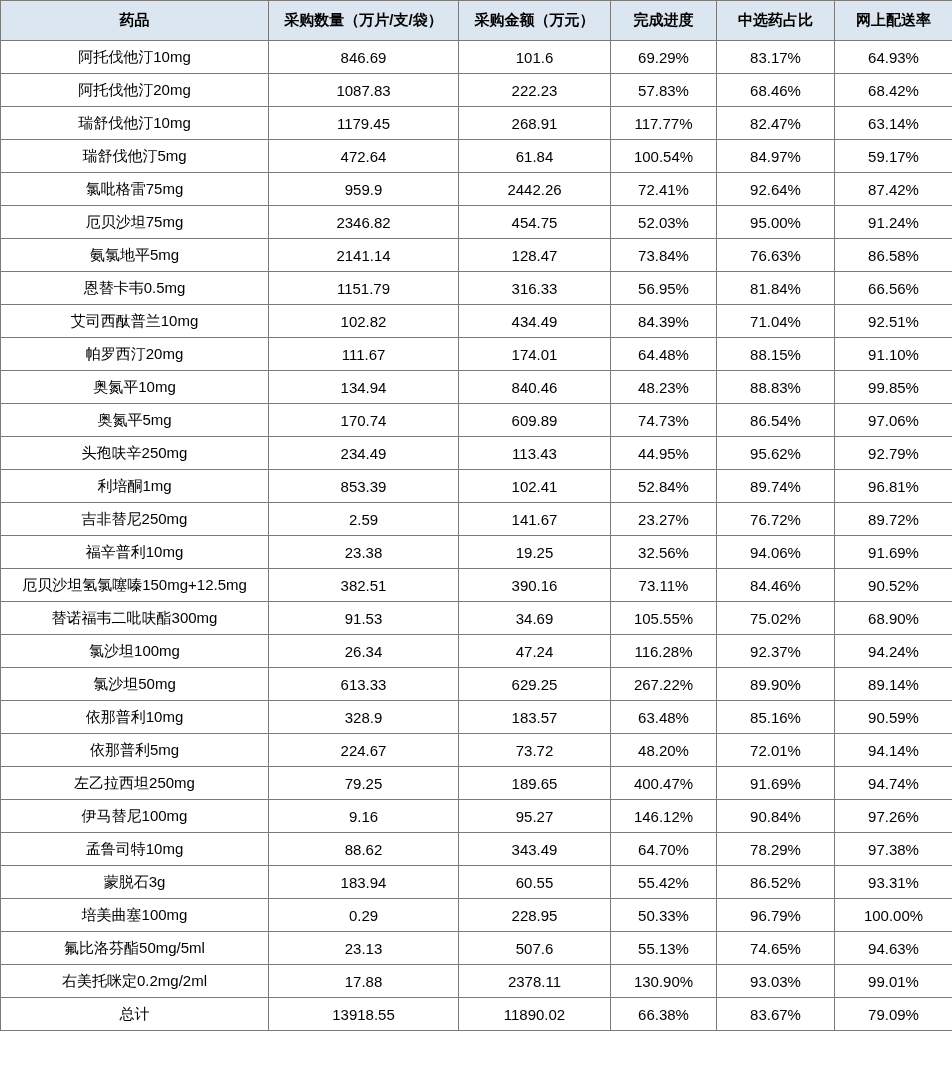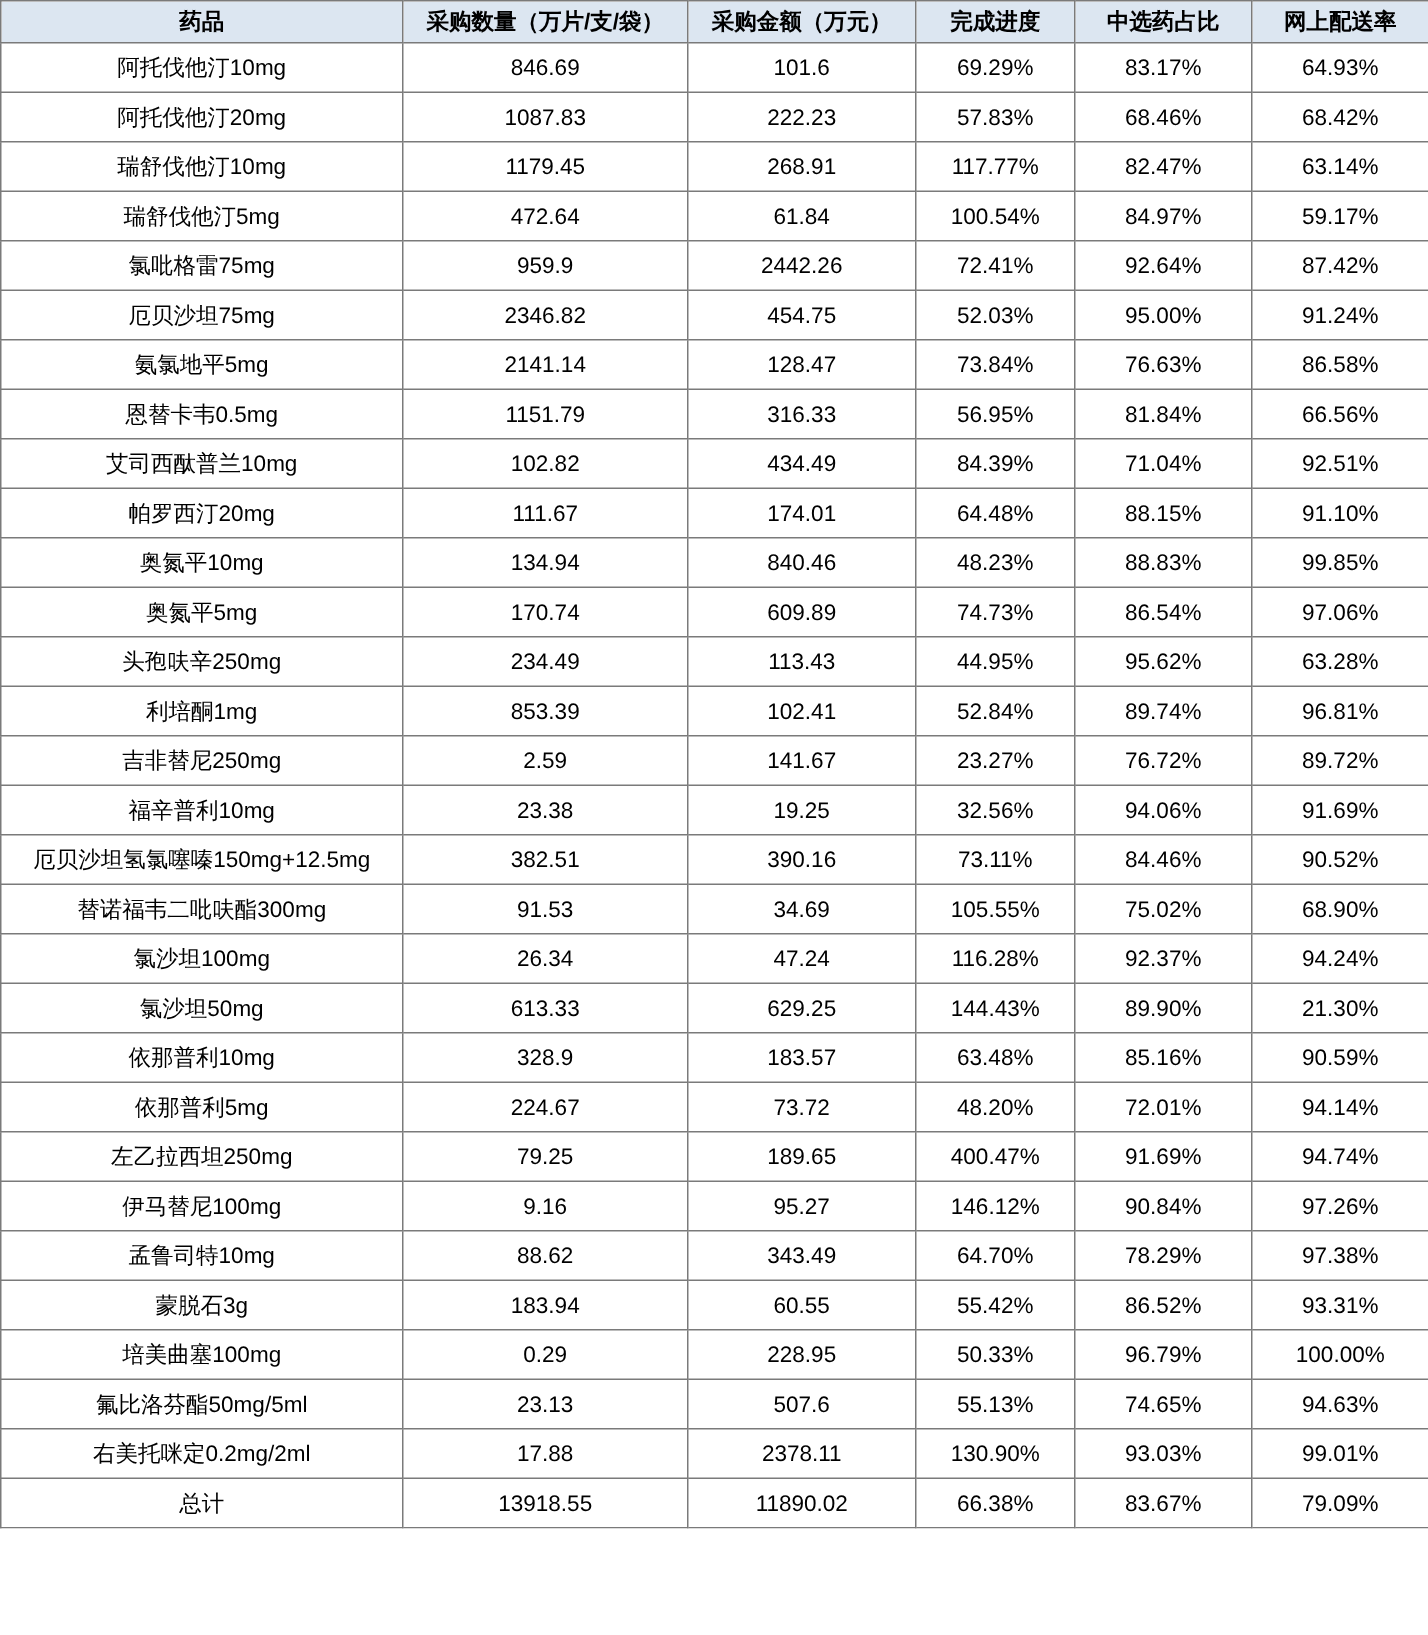--- a/index.html
+++ b/index.html
@@ -26,21 +26,21 @@
     height: 33px;
     padding: 0 2px;
     box-sizing: border-box;
     overflow: hidden;
     white-space: nowrap;
   }
   table.drug-table thead th {
     background: #dce6f1;
     font-weight: bold;
     font-size: 15px;
-    height: 28px;
+    height: 40px;
   }
   col.c-name   { width: 268px; }
   col.c-qty    { width: 190px; }
   col.c-amount { width: 152px; }
   col.c-prog   { width: 106px; }
   col.c-share  { width: 118px; }
   col.c-deliv  { width: 118px; }
 
   td.name-cell {
     font-size: 15px;
@@ -167,21 +167,21 @@
         <td>74.73%</td>
         <td>86.54%</td>
         <td>97.06%</td>
       </tr>
       <tr>
         <td class="name-cell">头孢呋辛250mg</td>
         <td>234.49</td>
         <td>113.43</td>
         <td>44.95%</td>
         <td>95.62%</td>
-        <td>63.28%</td>
+        <td>92.79%</td>
       </tr>
       <tr>
         <td class="name-cell">利培酮1mg</td>
         <td>853.39</td>
         <td>102.41</td>
         <td>52.84%</td>
         <td>89.74%</td>
         <td>96.81%</td>
       </tr>
       <tr>
@@ -221,23 +221,23 @@
         <td>26.34</td>
         <td>47.24</td>
         <td>116.28%</td>
         <td>92.37%</td>
         <td>94.24%</td>
       </tr>
       <tr>
         <td class="name-cell">氯沙坦50mg</td>
         <td>613.33</td>
         <td>629.25</td>
-        <td>144.43%</td>
+        <td>267.22%</td>
         <td>89.90%</td>
-        <td>21.30%</td>
+        <td>89.14%</td>
       </tr>
       <tr>
         <td class="name-cell">依那普利10mg</td>
         <td>328.9</td>
         <td>183.57</td>
         <td>63.48%</td>
         <td>85.16%</td>
         <td>90.59%</td>
       </tr>
       <tr>

